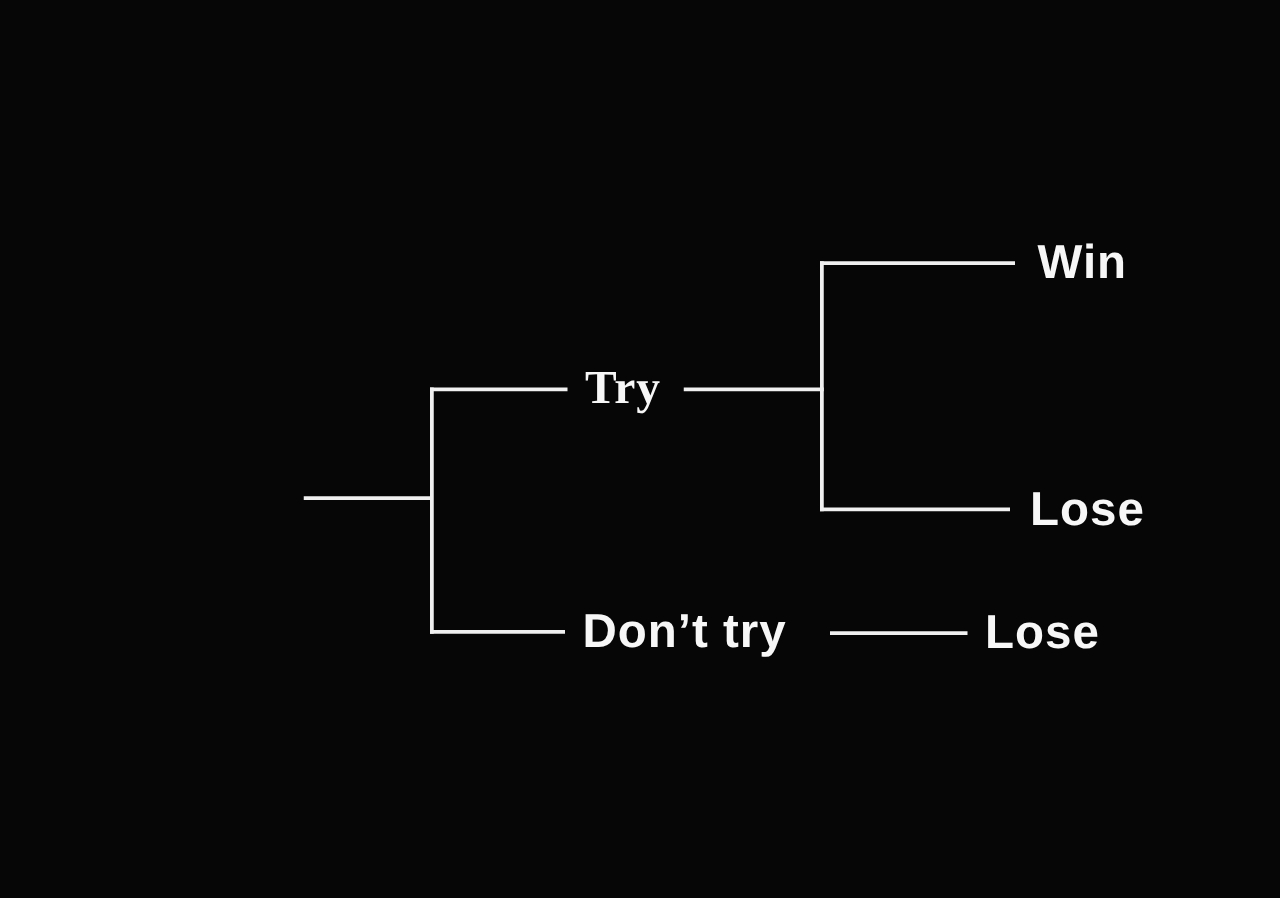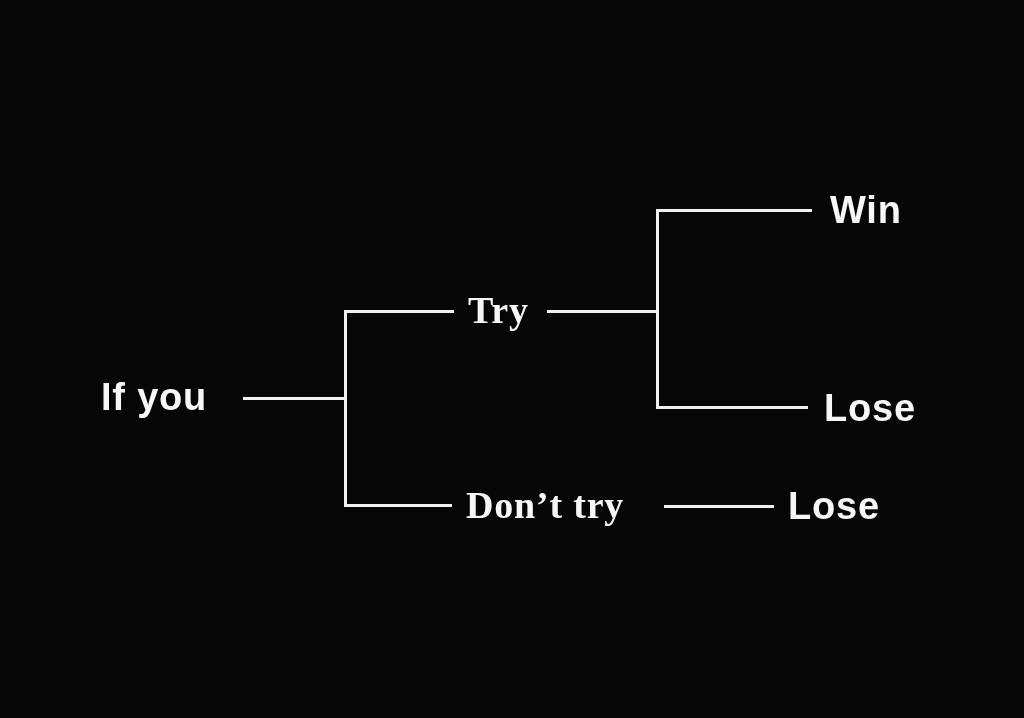--- a/index.html
+++ b/index.html
@@ -30,21 +30,20 @@
     background: #f0f0f0;
   }
   .h-line { height: 3px; }
   .v-line { width: 3px; }
 </style>
 </head>
 <body>
 
 <div class="canvas">
 
-  <div class="node-label" style="left:101px; top:398px;">If you</div>
 
   <div class="line h-line" style="left:243px; top:397px; width:101px;"></div>
 
   <div class="line v-line" style="left:344px; top:310px; height:197px;"></div>
 
   <div class="line h-line" style="left:344px; top:310px; width:110px;"></div>
 
   <div class="node-label" style="left:468px; top:311px;font-family:Liberation Serif, serif;">Try</div>
 
   <div class="line h-line" style="left:547px; top:310px; width:112px;"></div>
@@ -54,19 +53,19 @@
   <div class="line h-line" style="left:656px; top:209px; width:156px;"></div>
 
   <div class="node-label" style="left:830px; top:211px;text-align:center;">Win</div>
 
   <div class="line h-line" style="left:656px; top:406px; width:152px;"></div>
 
   <div class="node-label" style="left:824px; top:409px;">Lose</div>
 
   <div class="line h-line" style="left:344px; top:504px; width:108px;"></div>
 
-  <div class="node-label" style="left:466px; top:506px;font-family:Liberation Serif, serif;">Don’t try</div>
+  <div class="node-label" style="left:466px; top:506px;">Don’t try</div>
 
   <div class="line h-line" style="left:664px; top:505px; width:110px;"></div>
 
   <div class="node-label" style="left:788px; top:507px;">Lose</div>
 
 </div>
 
 </body></html>

